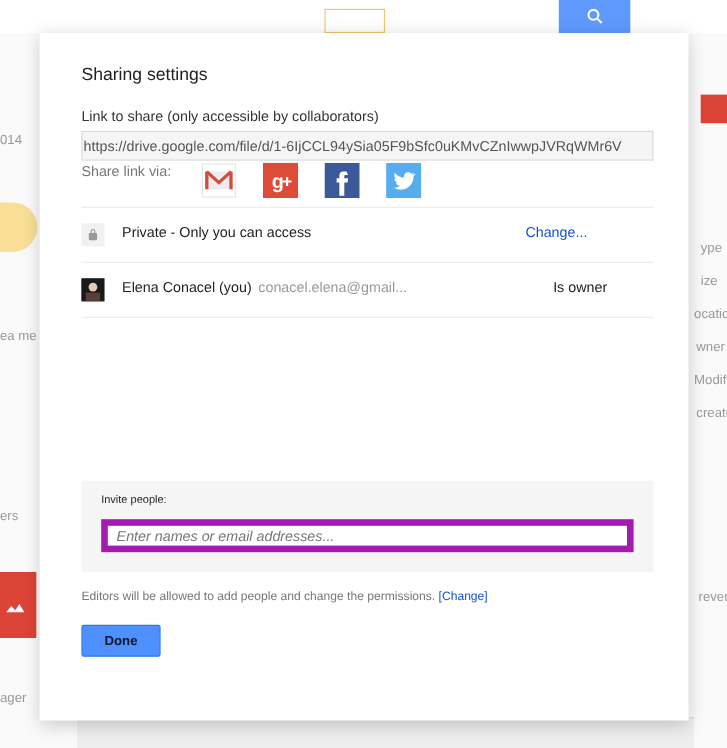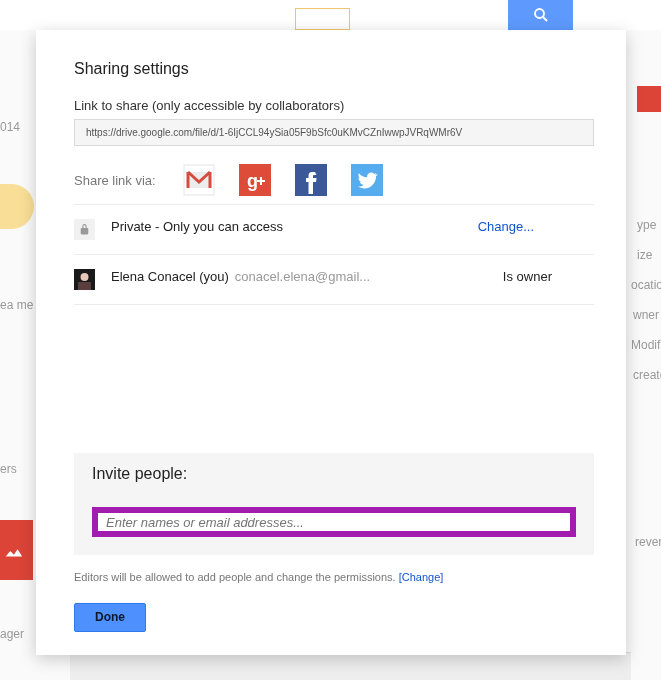--- a/index.html
+++ b/index.html
@@ -66,27 +66,27 @@
   .dlg-title {
     font-size: 16px; color: #222; margin: 0 0 20px;
   }
   .section-label {
     font-size: 13px; color: #333; margin: 0 0 6px; display: block;
   }
   .link-input {
     width: 100%; height: 27px;
     border: 1px solid #d9d9d9;
     background: #f5f5f5;
-    padding: 0 11px;
-    font-size: 10px; color: #555;
+    padding: 0 1px;
+    font-size: 13px; color: #555;
     font-family: Arial, Helvetica, sans-serif;
   }
   .share-via-row {
-    margin-top: 18px;
-    display: flex; align-items: center; gap: 24px;
+    margin-top: 2px;
+    display: flex; gap: 24px;
   }
   .share-via-row .lbl { color: #777; font-size: 13px; margin-right: 3px; }
   .svc { width: 32px; height: 32px; display: inline-flex; align-items:center; justify-content:center; cursor:pointer; }
   .svc svg { width: 32px; height: 32px; display:block; }
 
   .who-hdr { margin-top: 26px; font-size: 13px; color: #333; }
   .access-list { margin-top: 8px; border-top: 1px solid #ebebeb; }
   .access-row {
     display: flex; align-items: flex-start;
     padding: 14px 0;
@@ -103,21 +103,21 @@
   .access-row .txt { flex: 1; color: #222; }
   .access-row .txt .email { color: #999; margin-left: 6px; margin-top: 48px;}
   .access-row .act { color: #15c; cursor: pointer; margin-right: 60px;}
   .access-row .role { color: #222; margin-right: 42px;}
 
   .invite-box {
     margin-top: 148px;
     background: #f5f5f5;
     padding: 12px 18px 18px;
   }
-  .invite-box .lbl { font-size: 16px; color: #222; display:block; margin-bottom: 24px;}
+  .invite-box .lbl { font-size: 10px; color: #222; display:block; margin-bottom: 12px;}
   .invite-input {
     width: 100%; height: 30px;
     border: 6px solid #a21caf; background: #fff;
     padding: 0 8px;
     font-size: 13px; color: #999;
     font-family: Arial, Helvetica, sans-serif;
     font-style: italic;
   }
 
   .perm-note { margin-top: 16px; font-size: 11px; color: #777;}

